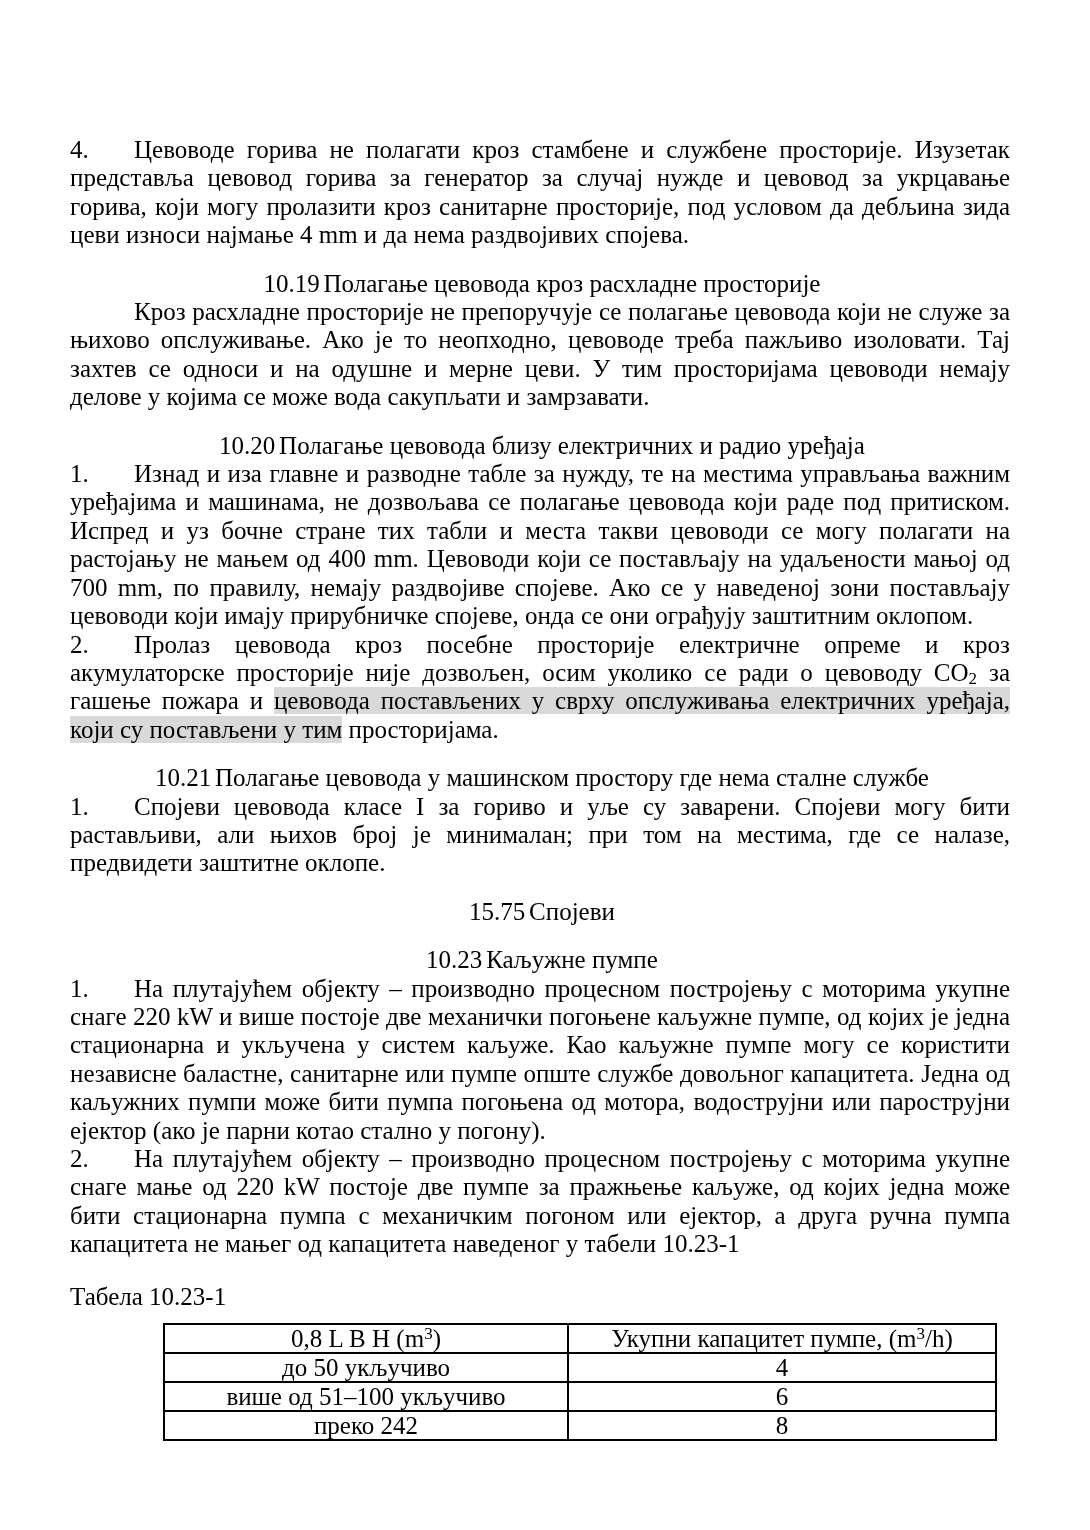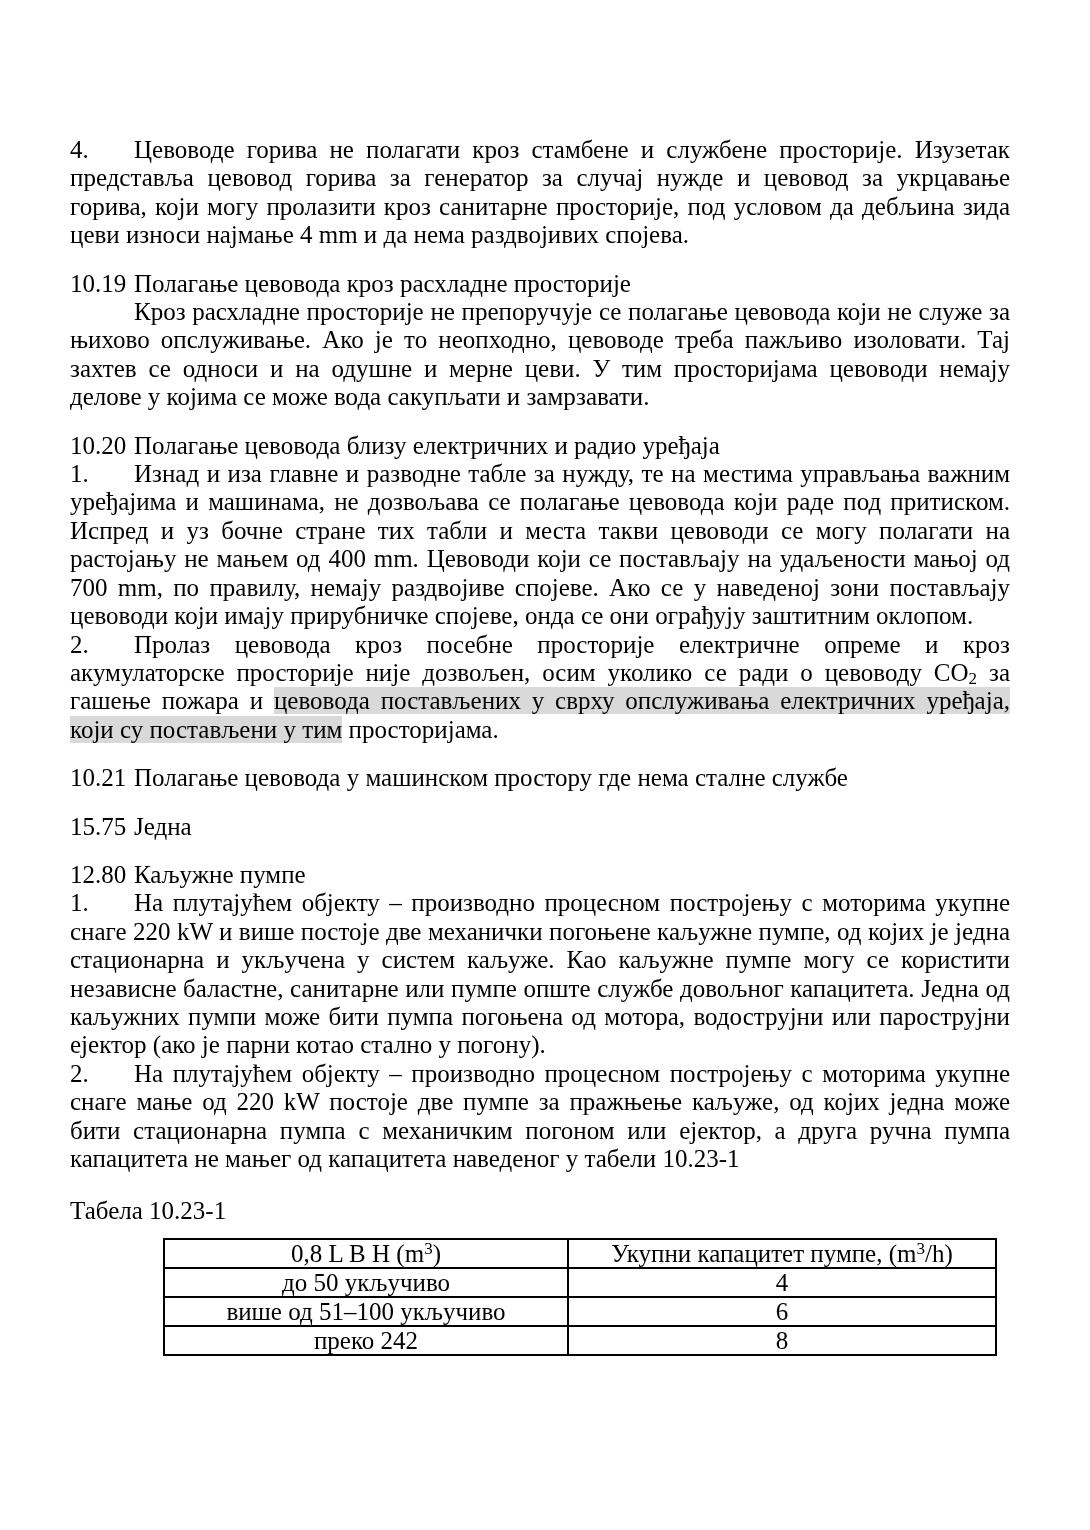--- a/index.html
+++ b/index.html
@@ -13,21 +13,21 @@
     height: 1530px;
     box-sizing: border-box;
     background: #ffffff;
     padding: 136px 80px 0 70px;
     font-family: "Liberation Serif", "DejaVu Serif", serif;
     font-size: 25px;
     line-height: 28.4px;
     color: #000000;
   }
   p { margin: 0; text-align: justify; }
-  p.heading { text-align: left; margin-top: 20px; }
+  p.heading { text-align: center; margin-top: 20px; }
   .pnum { display: inline-block; width: 64px; }
   .indent { text-indent: 64px; }
   .hl { background: #d9d9d9; }
   sub.co2 {
     font-size: 0.68em;
     line-height: 0;
     vertical-align: baseline;
     position: relative;
     top: 0.18em;
   }
@@ -67,24 +67,25 @@
   <p class="para"><span class="pnum">4.</span><span>Цевоводе горива не полагати кроз стамбене и службене просторије. Изузетак представља цевовод горива за генератор за случај нужде и цевовод за укрцавање горива, који могу пролазити кроз санитарне просторије, под условом да дебљина зида цеви износи најмање 4 mm и да нема раздвојивих спојева.</span></p>
 
   <p class="heading"><span class="pnum">10.19</span><span>Полагање цевовода кроз расхладне просторије</span></p>
   <p class="para indent">Кроз расхладне просторије не препоручује се полагање цевовода који не служе за њихово опслуживање. Ако је то неопходно, цевоводе треба пажљиво изоловати. Тај захтев се односи и на одушне и мерне цеви. У тим просторијама цевоводи немају делове у којима се може вода сакупљати и замрзавати.</p>
 
   <p class="heading"><span class="pnum">10.20</span><span>Полагање цевовода близу електричних и радио уређаја</span></p>
   <p class="para"><span class="pnum">1.</span><span>Изнад и иза главне и разводне табле за нужду, те на местима управљања важним уређајима и машинама, не дозвољава се полагање цевовода који раде под притиском. Испред и уз бочне стране тих табли и места такви цевоводи се могу полагати на растојању не мањем од 400 mm. Цевоводи који се постављају на удаљености мањој од 700 mm, по правилу, немају раздвојиве спојеве. Ако се у наведеној зони постављају цевоводи који имају прирубничке спојеве, онда се они ограђују заштитним оклопом.</span></p>
   <p class="para"><span class="pnum">2.</span><span>Пролаз цевовода кроз посебне просторије електричне опреме  и кроз акумулаторске просторије није дозвољен, осим уколико се ради о цевоводу CO</span><sub class="co2">2</sub><span> за гашење пожара и </span><span class="hl">цевовода постављених у сврху опслуживања електричних уређаја, који су постављени у тим</span><span> просторијама.</span></p>
 
   <p class="heading"><span class="pnum">10.21</span><span>Полагање цевовода у машинском простору где нема сталне службе</span></p>
+  <p class="para"><span class="pnum">1.</span><span>Спојеви цевовода класе I за гориво и уље су заварени. Спојеви могу бити растављиви, али њихов број је минималан; при том на местима, где се налазе, предвидети заштитне оклопе.</span></p>
 
-  <p class="heading"><span class="pnum">15.75</span><span>Једна</span></p>
+  <p class="heading"><span class="pnum">15.75</span><span>Спојеви</span></p>
 
-  <p class="heading"><span class="pnum">12.80</span><span>Каљужне пумпе</span></p>
+  <p class="heading"><span class="pnum">10.23</span><span>Каљужне пумпе</span></p>
   <p class="para"><span class="pnum">1.</span><span>На плутајућем објекту – производно процесном постројењу с моторима укупне снаге 220 kW и више постоје две механички погоњене каљужне пумпе, од којих је једна стационарна и укључена у систем каљуже. Као каљужне пумпе могу се користити независне баластне, санитарне или пумпе опште службе довољног капацитета. Једна од каљужних пумпи може бити пумпа погоњена од мотора, водострујни или парострујни ејектор (ако је парни котао стално у погону).</span></p>
   <p class="para"><span class="pnum">2.</span><span>На плутајућем објекту – производно процесном постројењу с моторима укупне снаге мање од 220 kW постоје две пумпе за пражњење каљуже, од којих једна може бити стационарна пумпа с механичким погоном или ејектор, а друга ручна пумпа капацитета не мањег од капацитета наведеног у табели 10.23-1</span></p>
 
   <p class="caption">Табела 10.23-1</p>
 
   <table class="cap-table">
     <colgroup>
         <col class="c1">
         <col class="c2">
       </colgroup>

